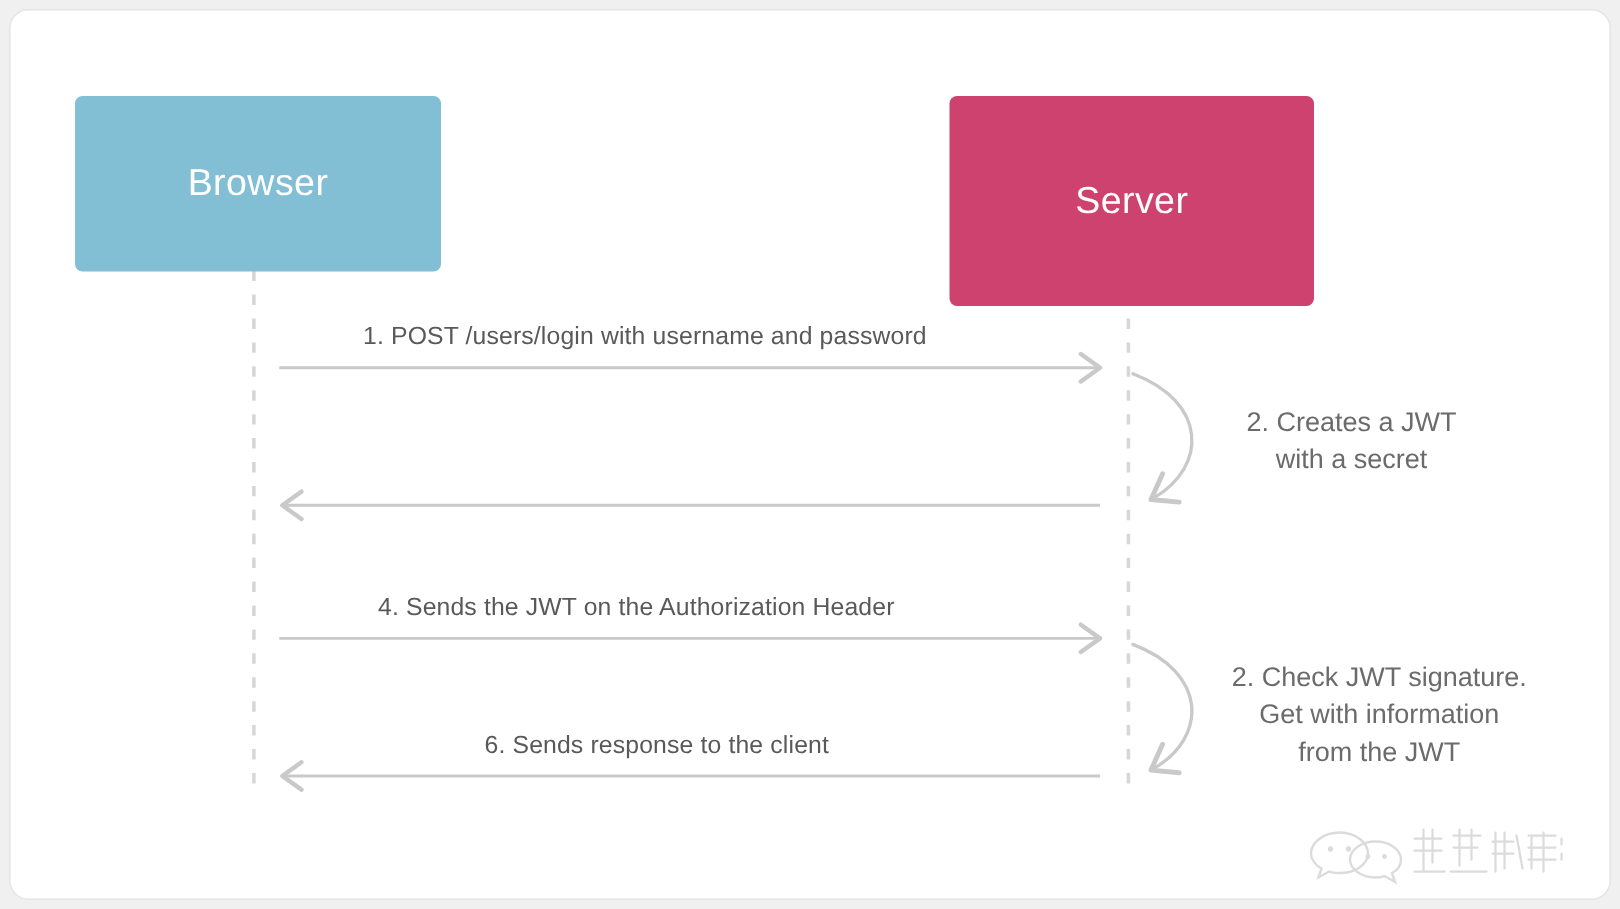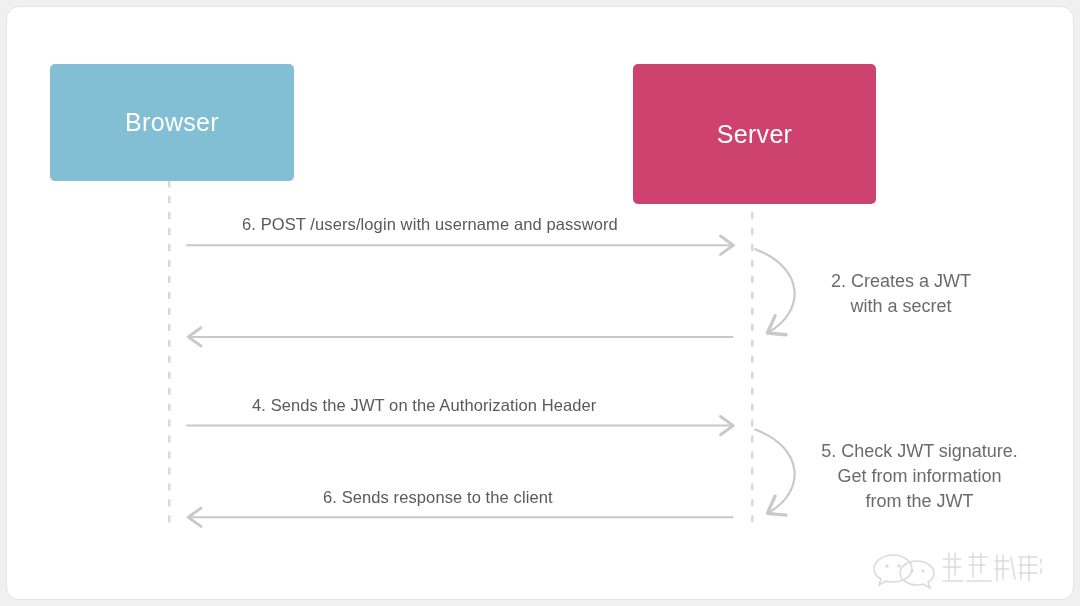--- a/index.html
+++ b/index.html
@@ -116,35 +116,35 @@
   </svg>
 
   <div class="actor-box" id="actor-browser">
     <span>Browser</span>
   </div>
 
   <div class="actor-box" id="actor-server">
     <span>Server</span>
   </div>
 
-  <div class="msg-label" style="left:235px; top:208px;">6. POST /users/login with username and password</div>
+  <div class="msg-label" style="left:235px; top:208px;">1. POST /users/login with username and password</div>
 
 
   <div class="msg-label" style="left:245px; top:389px;">4. Sends the JWT on the Authorization Header</div>
 
   <div class="msg-label" style="left:316px; top:481px;">6. Sends response to the client</div>
 
   <div class="note-label" style="left:800px; top:262px; width:188px;">
     <span class="note-line">2. Creates a JWT</span>
     <span class="note-line">with a secret</span>
   </div>
 
   <div class="note-label" style="left:795px; top:432px; width:235px;">
-    <span class="note-line">5. Check JWT signature.</span>
-    <span class="note-line">Get from information</span>
+    <span class="note-line">2. Check JWT signature.</span>
+    <span class="note-line">Get with information</span>
     <span class="note-line">from the JWT</span>
   </div>
 
   <svg class="watermark" viewBox="0 0 180 46" xmlns="http://www.w3.org/2000/svg">
     <g stroke="#8a8a8a" stroke-width="1.6" fill="none">
       <path d="M 24 8 C 13 8 5 15 5 22 C 5 26 8 30 12 32 L 10 38 L 17 34 C 19 35 22 35 24 35
                C 35 35 43 29 43 22 C 43 15 35 8 24 8 Z"></path>
       <circle cx="18" cy="19" r="1.8" fill="#8a8a8a" stroke="none"></circle>
       <circle cx="30" cy="19" r="1.8" fill="#8a8a8a" stroke="none"></circle>
       <path d="M 48 14 C 38 14 31 20 31 26 C 31 32 38 38 48 38 C 50 38 52 38 54 37 L 61 41 L 59 35

